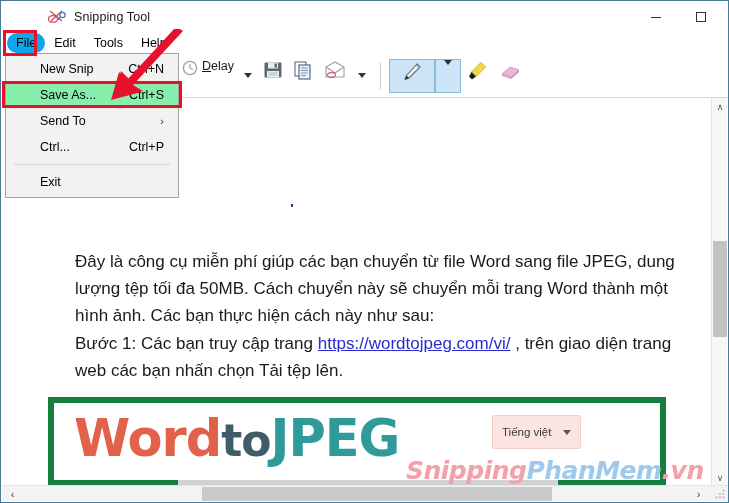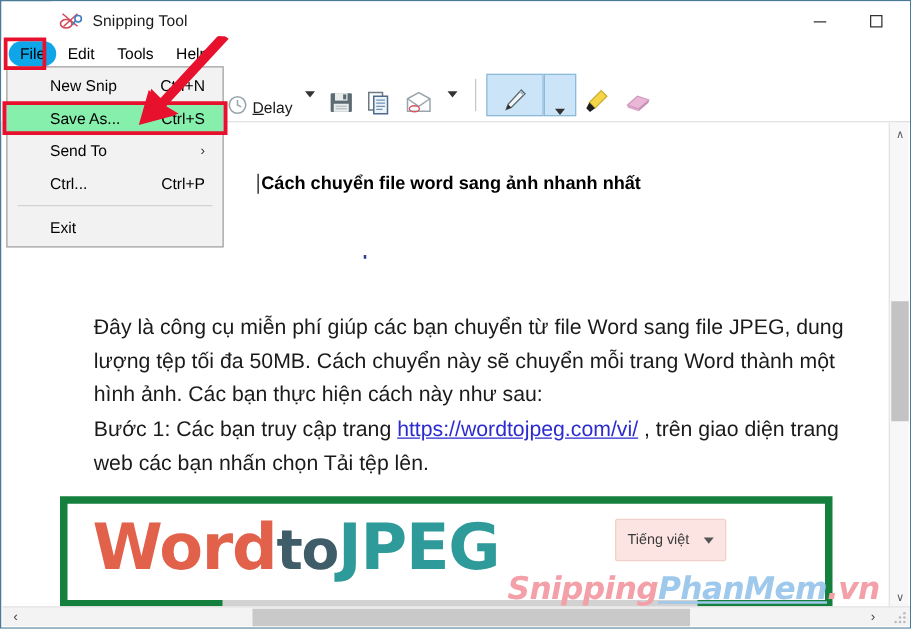--- a/index.html
+++ b/index.html
@@ -74,21 +74,21 @@
   
   .toolbar {
     position: absolute; left: 0; top: 53px;
     width: 727px; height: 44px;
     background: #ffffff;
     border-bottom: 1px solid #d8d8d8;
     display: flex; align-items: center;
     padding-left: 8px;
   }
   .tb-item {
-    height: 34px; display: flex; align-items: flex-end;
+    height: 34px; display: flex; align-items: flex-start;
     padding: 0 4px; position: relative;
   }
   .tb-label {
     font-size: 12.5px; color: #1a1a1a;
     margin-left: 3px;
   }
   .tb-label u { text-decoration: underline; }
   .caret {
     width: 0; height: 0;
     border-left: 4px solid transparent;
@@ -248,21 +248,21 @@
     left: 404px; top: 358px;
     font-size: 25px;
     font-weight: bold;
     font-style: italic;
     letter-spacing: -.5px;
     white-space: nowrap;
     z-index: 6;
     font-family: "DejaVu Sans", sans-serif;
   }
   .watermark .a { color: #f4a0a8; }
-  .watermark .b { color: #9ec9ec; text-decoration: underline; }
+  .watermark .b { color: #9ec9ec; }
   .grey-band {
     position: absolute;
     left: 176px; top: 382px;
     width: 380px; height: 6px;
     background: #d2d2d2;
   }
 
   
   .vscroll {
     position: absolute;
@@ -413,21 +413,20 @@
       <svg width="26" height="24" viewBox="0 0 26 24">
         <path d="M5 15 L13 8 L22 11 L14 18 Z" fill="#eab8d6" stroke="#d39ac0" stroke-width="1"></path>
         <path d="M5 15 L14 18 L14 20 L5 17 Z" fill="#d9a3c8"></path>
         <path d="M14 18 L22 11 L22 13 L14 20 Z" fill="#c890b4"></path>
       </svg>
     </div>
   </div>
 
   <div class="canvas-wrap">
     <div class="doc">
-      <div class="doc-title">Cách chuyển file word sang ảnh nhanh nhất</div>
       <div class="blue-dot"></div>
       <div class="doc-p p1">Đây là công cụ miễn phí giúp các bạn chuyển từ file Word sang file JPEG, dung lượng tệp tối đa 50MB. Cách chuyển này sẽ chuyển mỗi trang Word thành một hình ảnh. Các bạn thực hiện cách này như sau:</div>
       <div class="doc-p p2"><span>Bước 1: Các bạn truy cập trang </span><span class="doc-link">https://wordtojpeg.com/vi/</span><span> , trên giao diện trang web các bạn nhấn chọn Tải tệp lên.</span></div>
 
       <div class="inner-shot">
         <div class="logo"><span class="w">Word</span><span class="to">to</span><span class="j">JPEG</span></div>
         <div class="lang-pill">
           <span>Tiếng việt</span>
           <span class="lang-caret"></span>
         </div>

